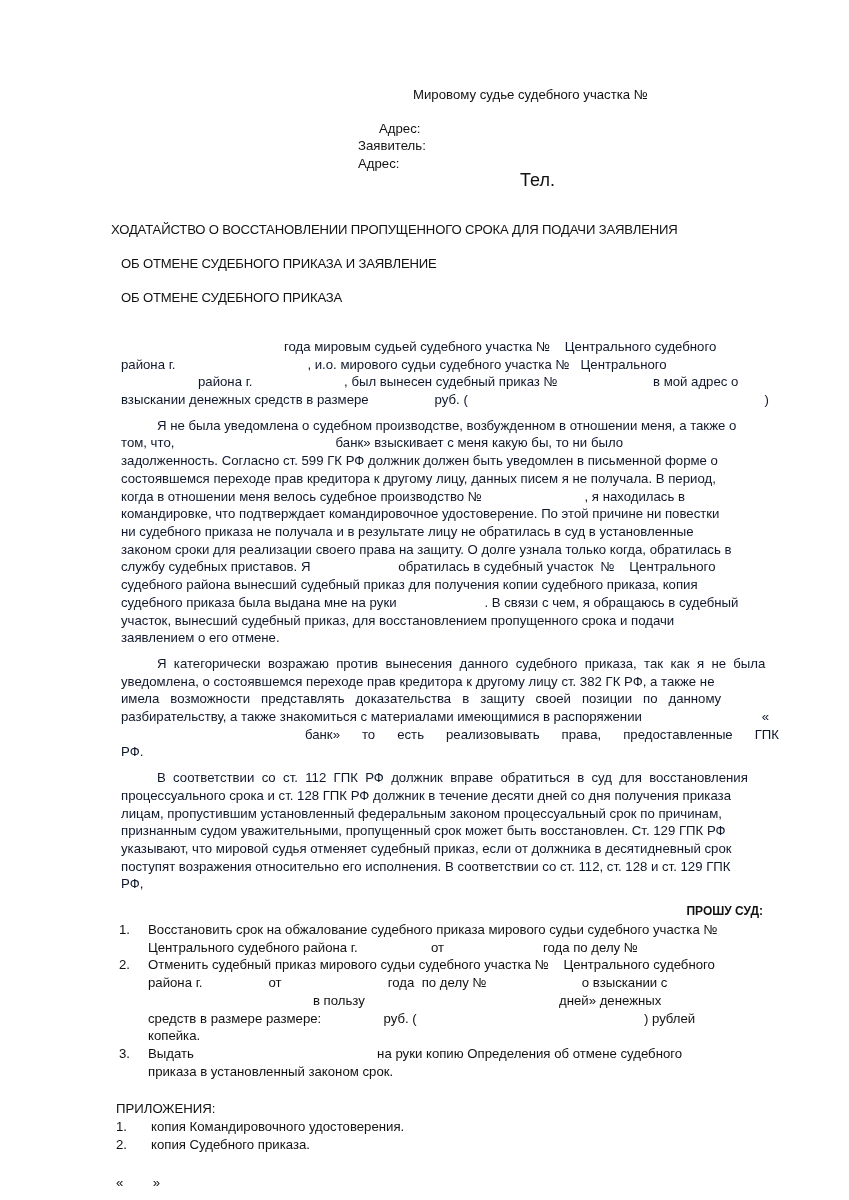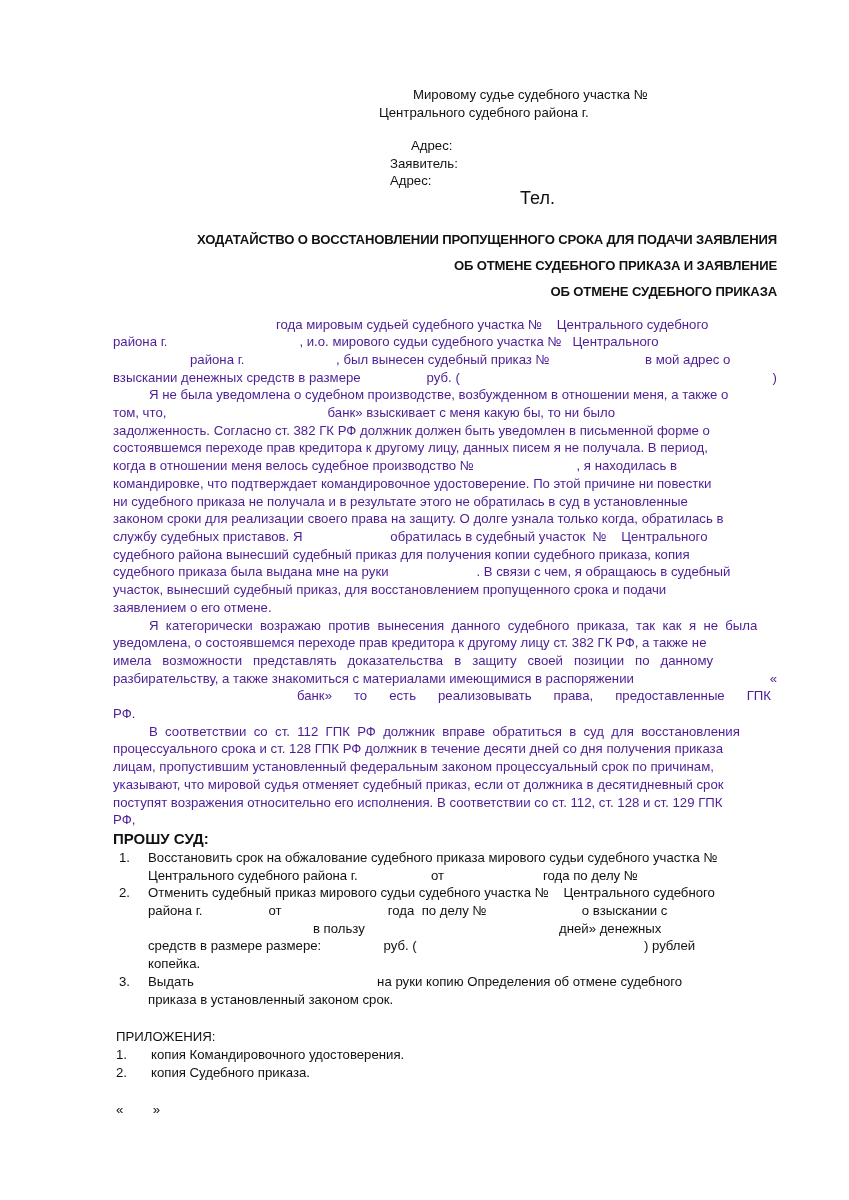--- a/index.html
+++ b/index.html
@@ -50,51 +50,51 @@
   .addr-indent-1 { padding-left: 300px; }
   .addr-indent-2 { padding-left: 266px; }
 
   .gap-a { height: 16px; }
 
   .party-block {
     font-size: 13.2px;
     line-height: 17.6px;
     padding-left: 245px;
   }
-  .party-block .ln { display: block; white-space: pre; margin-left: 32px; }
+  .party-block .ln { display: block; white-space: pre; }
   .party-indent { padding-left: 21px; }
   .tel-line {
     font-size: 18px;
     line-height: 17.6px;
     padding-left: 407px;
     white-space: pre;
   }
 
   .gap-b { height: 19px; }
 
   
   .doc-title {
     font-size: 13.1px;
-    font-weight: bold;
-    text-align: right;
+    font-weight: normal;
+    text-align: left;
     line-height: 26px;
     letter-spacing: -0.15px;
-    margin: 0;
+    margin: 8px;
     white-space: nowrap;
   }
   .doc-title.t1 { margin-left: -2px; }
 
   .gap-c { height: 11px; }
 
   
   .para {
     font-size: 13.2px;
     line-height: 17.7px;
-    margin: 0;
-    color: #4c1d95;
+    margin: 8px;
+    color: #0f172a;
     text-align: left;
   }
   .para .ln {
     display: block;
     white-space: pre;
   }
   .para-just .ln {
     white-space: pre;
   }
   .lead-1 { padding-left: 163px; }
@@ -105,23 +105,23 @@
   .rel { position: relative; }
   .float-right-par {
     position: absolute;
     right: 0;
     top: 0;
     white-space: pre;
   }
 
   
   .ask-head {
-    font-size: 15px;
+    font-size: 12px;
     font-weight: bold;
-    text-align: left;
+    text-align: right;
     margin: 0;
     line-height: 20px;
     padding-right: 14px;
   }
 
   
   .num-list {
     margin: 0;
     padding: 0;
     list-style: none;
@@ -175,21 +175,20 @@
 </style>
 </head>
 <body>
 
 <div class="page">
   <div class="sheet">
     <div class="content">
 
       <div class="addressee">
         <span class="ln addr-indent-1">Мировому судье судебного участка №</span>
-        <span class="ln addr-indent-2">Центрального судебного района г.</span>
       </div>
 
       <div class="gap-a"></div>
 
       <div class="party-block">
         <span class="ln party-indent">Адрес:</span>
         <span class="ln">Заявитель:</span>
         <span class="ln">Адрес:</span>
       </div>
       <div class="tel-line">Тел.</div>
@@ -205,25 +204,25 @@
       <div class="para">
         <span class="ln lead-1">года мировым судьей судебного участка №    Центрального судебного</span>
         <span class="ln">района г.                                    , и.о. мирового судьи судебного участка №   Центрального</span>
         <span class="ln lead-2">района г.                         , был вынесен судебный приказ №                          в мой адрес о</span>
         <span class="ln rel"><span>взыскании денежных средств в размере                  руб. (</span><span class="float-right-par">)</span></span>
       </div>
 
       <div class="para">
         <span class="ln lead-3">Я не была уведомлена о судебном производстве, возбужденном в отношении меня, а также о</span>
         <span class="ln">том, что,                                            банк» взыскивает с меня какую бы, то ни было</span>
-        <span class="ln">задолженность. Согласно ст. 382 ГК РФ должник должен быть уведомлен в письменной форме о</span>
+        <span class="ln">задолженность. Согласно ст. 599 ГК РФ должник должен быть уведомлен в письменной форме о</span>
         <span class="ln">состоявшемся переходе прав кредитора к другому лицу, данных писем я не получала. В период,</span>
         <span class="ln">когда в отношении меня велось судебное производство №                            , я находилась в</span>
         <span class="ln">командировке, что подтверждает командировочное удостоверение. По этой причине ни повестки</span>
-        <span class="ln">ни судебного приказа не получала и в результате этого не обратилась в суд в установленные</span>
+        <span class="ln">ни судебного приказа не получала и в результате лицу не обратилась в суд в установленные</span>
         <span class="ln">законом сроки для реализации своего права на защиту. О долге узнала только когда, обратилась в</span>
         <span class="ln">службу судебных приставов. Я                        обратилась в судебный участок  №    Центрального</span>
         <span class="ln">судебного района вынесший судебный приказ для получения копии судебного приказа, копия</span>
         <span class="ln">судебного приказа была выдана мне на руки                        . В связи с чем, я обращаюсь в судебный</span>
         <span class="ln">участок, вынесший судебный приказ, для восстановлением пропущенного срока и подачи</span>
         <span class="ln">заявлением о его отмене.</span>
       </div>
 
       <div class="para para-just">
         <span class="ln lead-3">Я  категорически  возражаю  против  вынесения  данного  судебного  приказа,  так  как  я  не  была</span>
@@ -231,20 +230,21 @@
         <span class="ln">имела   возможности   представлять   доказательства   в   защиту   своей   позиции   по   данному</span>
         <span class="ln rel"><span>разбирательству, а также знакомиться с материалами имеющимися в распоряжении</span><span class="float-right-par">«</span></span>
         <span class="ln lead-4" style="padding-left: 184px;">банк»      то      есть      реализовывать      права,      предоставленные      ГПК</span>
         <span class="ln">РФ.</span>
       </div>
 
       <div class="para para-just">
         <span class="ln lead-3">В  соответствии  со  ст.  112  ГПК  РФ  должник  вправе  обратиться  в  суд  для  восстановления</span>
         <span class="ln">процессуального срока и ст. 128 ГПК РФ должник в течение десяти дней со дня получения приказа</span>
         <span class="ln">лицам, пропустившим установленный федеральным законом процессуальный срок по причинам,</span>
+        <span class="ln">признанным судом уважительными, пропущенный срок может быть восстановлен. Ст. 129 ГПК РФ</span>
         <span class="ln">указывают, что мировой судья отменяет судебный приказ, если от должника в десятидневный срок</span>
         <span class="ln">поступят возражения относительно его исполнения. В соответствии со ст. 112, ст. 128 и ст. 129 ГПК</span>
         <span class="ln">РФ,</span>
       </div>
 
       <div class="ask-head">ПРОШУ СУД:</div>
 
       <ol class="num-list">
         <li>
           <span class="marker">1.</span>

